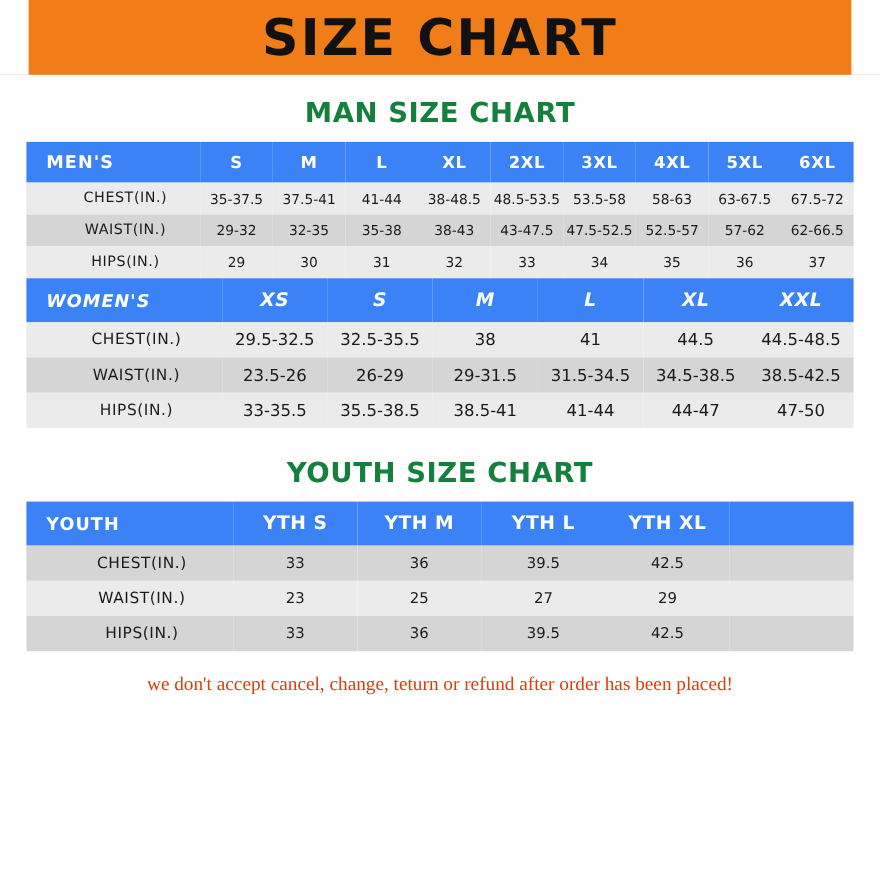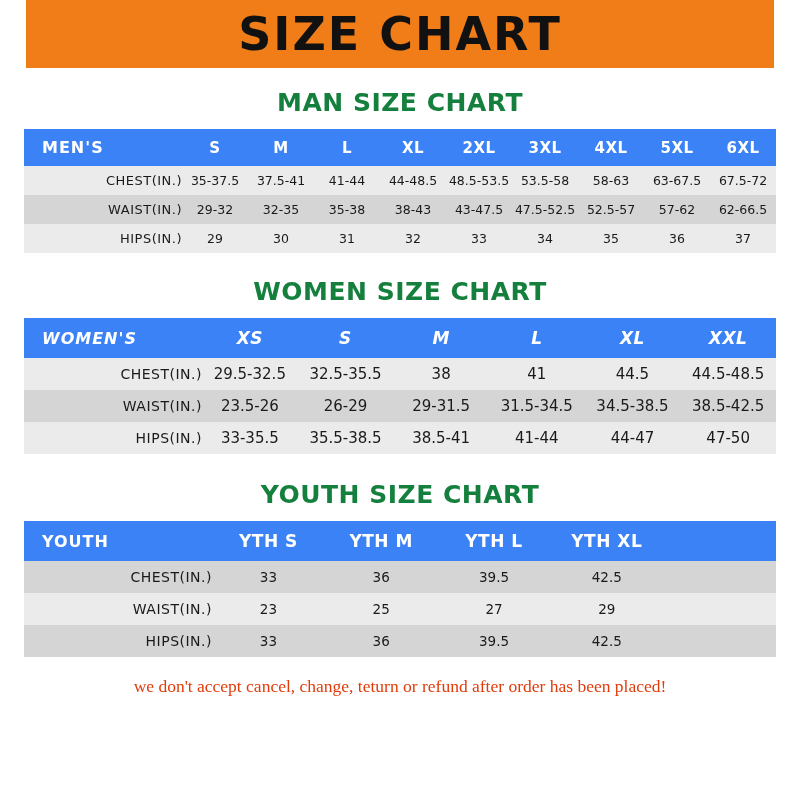--- a/index.html
+++ b/index.html
@@ -91,21 +91,21 @@
     height: 37px;
     letter-spacing: 0.5px;
   }
   table.size-table thead th.rowhead {
     text-align: left;
     padding-left: 18px;
     font-size: 16px;
     letter-spacing: 1px;
   }
   table.size-table tbody td.rowhead {
-    text-align: right;
+    text-align: center;
     padding-left: 22px;
     font-weight: normal;
     letter-spacing: 0.5px;
     font-size: 13px;
   }
   tbody tr.band-light td { background: #ebebeb; }
   tbody tr.band-dark td  { background: #d5d5d5; }
 
   
   table.women th, table.women td { height: 32px; font-size: 15px; }
@@ -154,21 +154,21 @@
           <th>5XL</th>
           <th>6XL</th>
         </tr>
       </thead>
       <tbody>
         <tr class="band-light">
           <td class="rowhead">CHEST(IN.)</td>
           <td>35-37.5</td>
           <td>37.5-41</td>
           <td>41-44</td>
-          <td>44-48.5</td>
+          <td>38-48.5</td>
           <td>48.5-53.5</td>
           <td>53.5-58</td>
           <td>58-63</td>
           <td>63-67.5</td>
           <td>67.5-72</td>
         </tr>
         <tr class="band-dark">
           <td class="rowhead">WAIST(IN.)</td>
           <td>29-32</td>
           <td>32-35</td>
@@ -188,21 +188,20 @@
           <td>32</td>
           <td>33</td>
           <td>34</td>
           <td>35</td>
           <td>36</td>
           <td>37</td>
         </tr>
       </tbody>
     </table>
 
-    <div class="section-title t-women">WOMEN SIZE CHART</div>
     <table class="size-table women">
       <thead>
         <tr>
           <th class="rowhead" style="width:160px">WOMEN'S</th>
           <th>XS</th>
           <th>S</th>
           <th>M</th>
           <th>L</th>
           <th>XL</th>
           <th>XXL</th>

